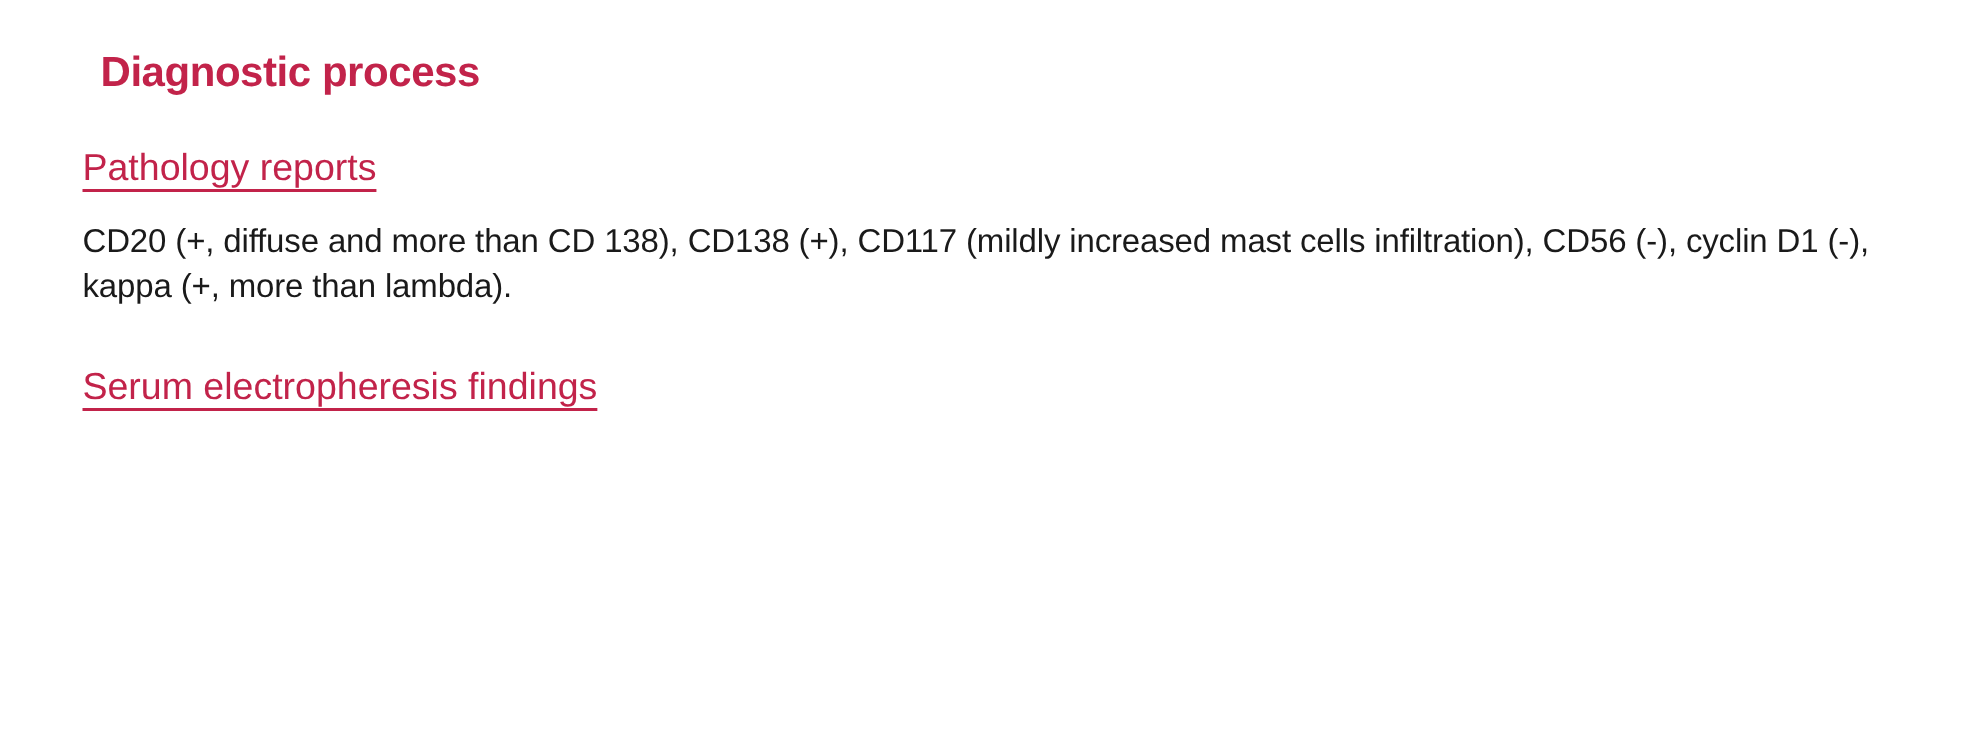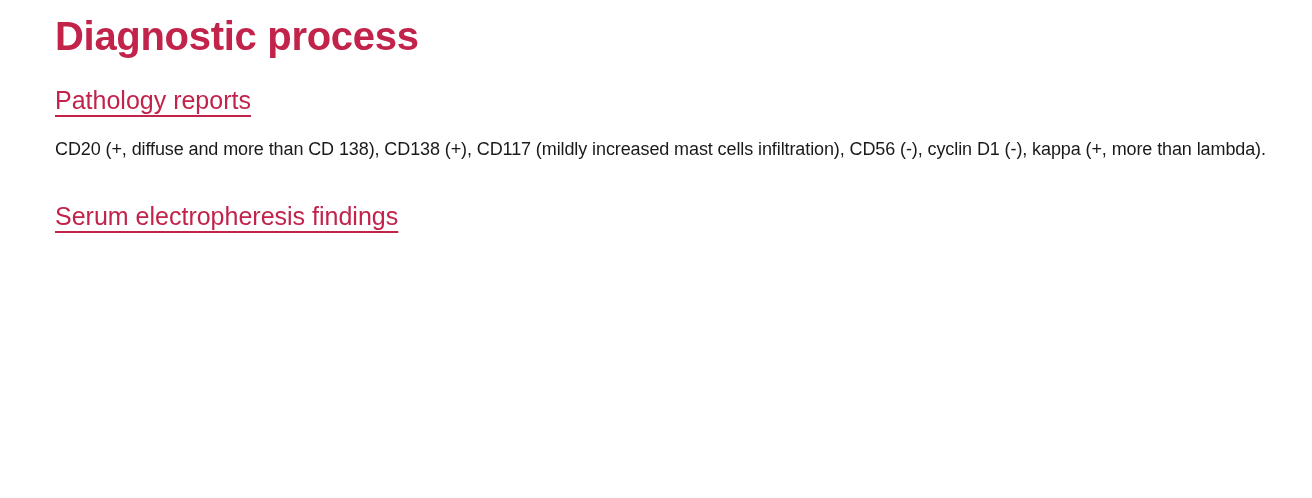--- a/index.html
+++ b/index.html
@@ -14,22 +14,22 @@
     height:498px;
     background:var(--bg);
     font-family:"Liberation Sans","DejaVu Sans",sans-serif;
     color:var(--text);
     overflow:hidden;
   }
   .content{
     padding:14px 18px 20px 55px;
   }
   h1{
-    margin:0;
-    font-size:40px;
+    margin:12px;
+    font-size:28px;
     line-height:44px;
     font-weight:700;
     color:var(--accent);
     letter-spacing:-0.3px;
   }
   h2{
     margin:26px 0 0 0;
     font-size:25px;
     line-height:32px;
     font-weight:400;
@@ -38,21 +38,21 @@
     color:var(--accent);
     text-decoration:underline;
     text-decoration-thickness:2px;
     text-underline-offset:6px;
     cursor:pointer;
   }
   h2.spaced{margin-top:36px;}
   h2.spaced-more{margin-top:35px;}
   p.body-text{
     margin:18px 0 0 0;
-    font-size:18px;
+    font-size:22px;
     line-height:30px;
     max-width:1240px;
     letter-spacing:-0.1px;
   }
   p.short{margin-top:24px;}
   ul.bullets{
     list-style:none;
     margin:21px 0 0 -5px;
     padding:0;
   }

